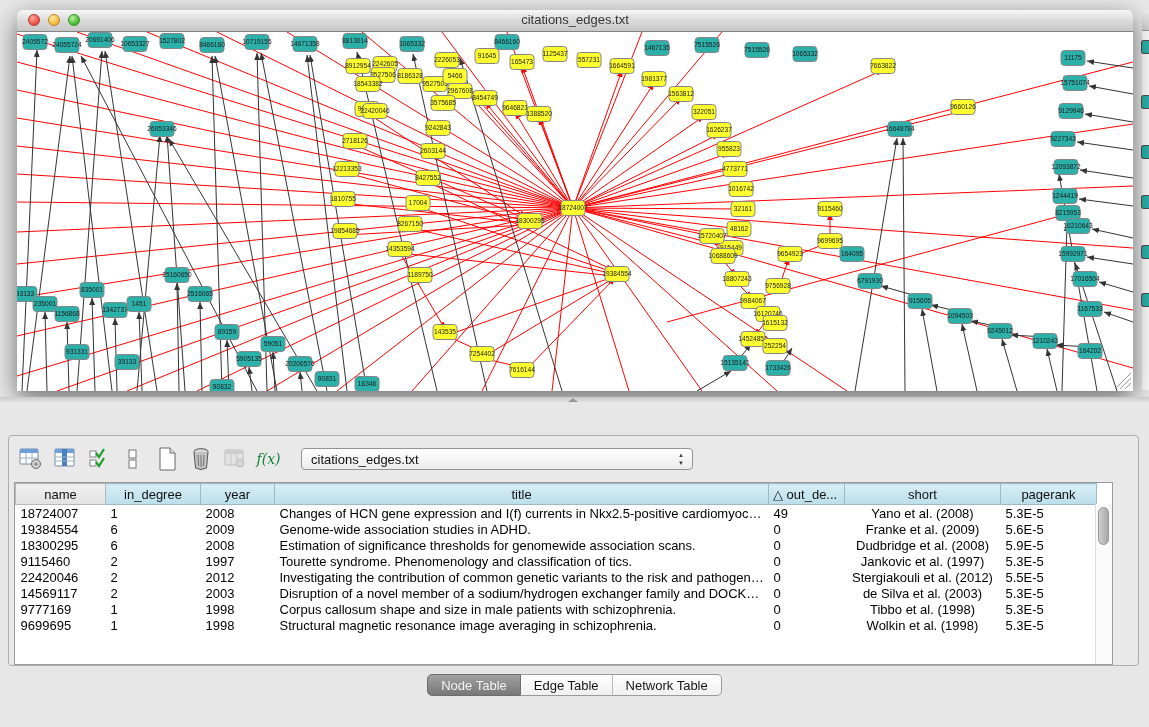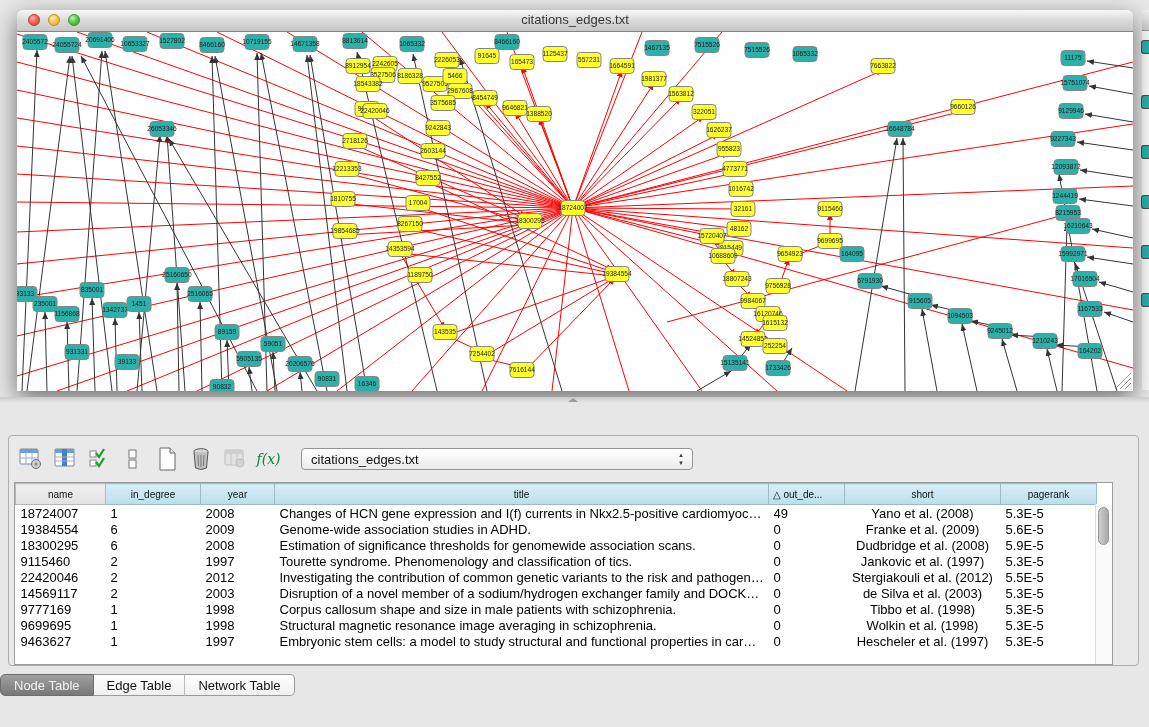--- a/index.html
+++ b/index.html
@@ -35,33 +35,33 @@
   .panel-box{position:absolute;left:8px;top:38px;width:1131px;height:231px;border:1px solid #adadad;border-radius:4px;background:#e9e9e9;box-sizing:border-box;}
   .toolbar{height:46px;display:flex;align-items:center;padding:0 8px;gap:7px;}
   .tb-btn{width:27px;height:27px;display:flex;align-items:center;justify-content:center;}
   .fx{font-family:"DejaVu Serif",serif;font-style:italic;font-size:14px;color:#15803d;}
   .combo{margin-left:12px;width:392px;height:22px;border:1px solid #949494;border-radius:4px;
     background:linear-gradient(#ffffff,#ebebeb);display:flex;align-items:center;padding:0 9px;font-size:13px;color:#101010;
     position:relative;box-shadow:inset 0 1px 0 #fff;box-sizing:border-box;}
   .combo .arrows{position:absolute;right:8px;top:2px;font-size:6px;line-height:8px;color:#3c3c3c;text-align:center;}
   .table-area{position:absolute;left:5px;top:46px;width:1099px;height:183px;background:#fff;border:1px solid #9c9c9c;box-sizing:border-box;}
   table.attr{table-layout:fixed;border-collapse:collapse;width:1081px;}
-  table.attr th{height:20px;font-size:10px;font-weight:normal;color:#111;
+  table.attr th{height:20px;font-size:13px;font-weight:normal;color:#111;
     background:linear-gradient(#d8eef7,#badeea);border:1px solid #9db9c3;padding:0 4px;overflow:hidden;white-space:nowrap;}
   table.attr th:first-child{background:linear-gradient(#f0f0f0,#e1e1e1);border-color:#b8b8b8;}
   table.attr td{height:16px;font-size:13px;color:#000;padding:0 5px;white-space:nowrap;overflow:hidden;}
   table.attr col:nth-child(1){width:90px;}  table.attr col:nth-child(2){width:95px;}
   table.attr col:nth-child(3){width:74px;}  table.attr col:nth-child(4){width:494px;}
   table.attr col:nth-child(5){width:76px;}  table.attr col:nth-child(6){width:156px;}
   table.attr col:nth-child(7){width:96px;}
   table.attr td:nth-child(6){text-align:center;}
   .vscroll{position:absolute;top:21px;right:0;bottom:0;width:16px;background:#fafafa;border-left:1px solid #dcdcdc;}
   .vthumb{position:absolute;top:3px;left:2px;width:11px;height:38px;border-radius:6px;
     background:linear-gradient(90deg,#cfcfcf,#a8a8a8);border:1px solid #979797;box-sizing:border-box;}
-  .tabs{position:absolute;left:0;right:0;top:277px;height:24px;display:flex;}
+  .tabs{position:absolute;left:0;right:0;top:277px;height:24px;display:flex;justify-content:center;}
   .seg{height:22px;line-height:22px;font-size:13px;padding:0 13px;background:linear-gradient(#ffffff,#f0f0f0);
     border-top:1px solid #9a9a9a;border-bottom:1px solid #9a9a9a;border-right:1px solid #b9b9b9;color:#141414;box-sizing:border-box;}
   .seg.first{border-left:1px solid #9a9a9a;border-radius:5px 0 0 5px;}
   .seg.last{border-radius:0 5px 5px 0;border-right:1px solid #9a9a9a;}
   .seg.active{background:linear-gradient(#a0a0a0,#787878);color:#f3f3f3;border-color:#6d6d6d;}
   .statusbar{position:absolute;left:0;right:0;bottom:0;height:26px;border-top:1px solid #c4c4c4;
     display:flex;align-items:center;justify-content:flex-end;gap:7px;padding:0 12px;font-size:12px;color:#161616;background:#e7e7e7;}
   .mem-dot{width:14px;height:14px;border-radius:50%;box-sizing:border-box;
     background:radial-gradient(circle at 35% 30%,#c3f5a5,#4fcb39 60%,#2ba01c);border:1px solid #6a6a6a;}
 </style>
@@ -870,29 +870,20 @@
               </tr>
               <tr>
                 <td>9699695</td>
                 <td>1</td>
                 <td>1998</td>
                 <td>Structural magnetic resonance image averaging in schizophrenia.</td>
                 <td>0</td>
                 <td>Wolkin et al. (1998)</td>
                 <td>5.3E-5</td>
               </tr>
-              <tr>
-                <td>9463627</td>
-                <td>1</td>
-                <td>1997</td>
-                <td>Embryonic stem cells: a model to study structural and functional properties in car…</td>
-                <td>0</td>
-                <td>Hescheler et al. (1997)</td>
-                <td>5.3E-5</td>
-              </tr>
             </tbody>
         </table>
         <div class="vscroll">
           <div class="vthumb"></div>
         </div>
       </div>
     </div>
 
     <div class="tabs">
       <span class="seg first active">Node Table</span>

